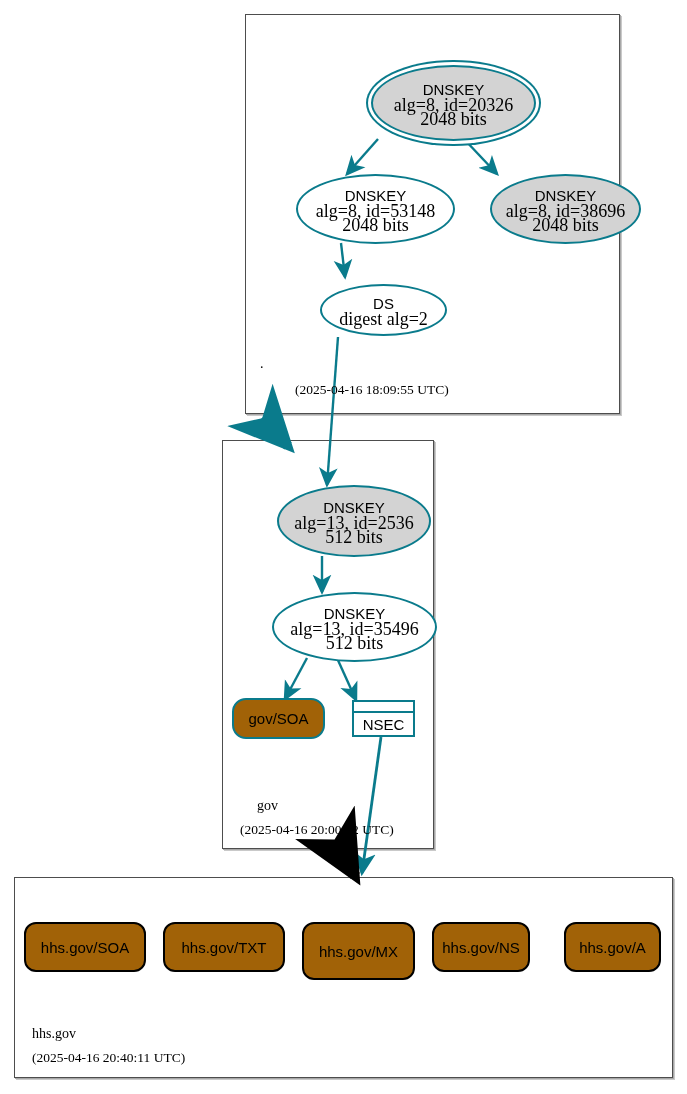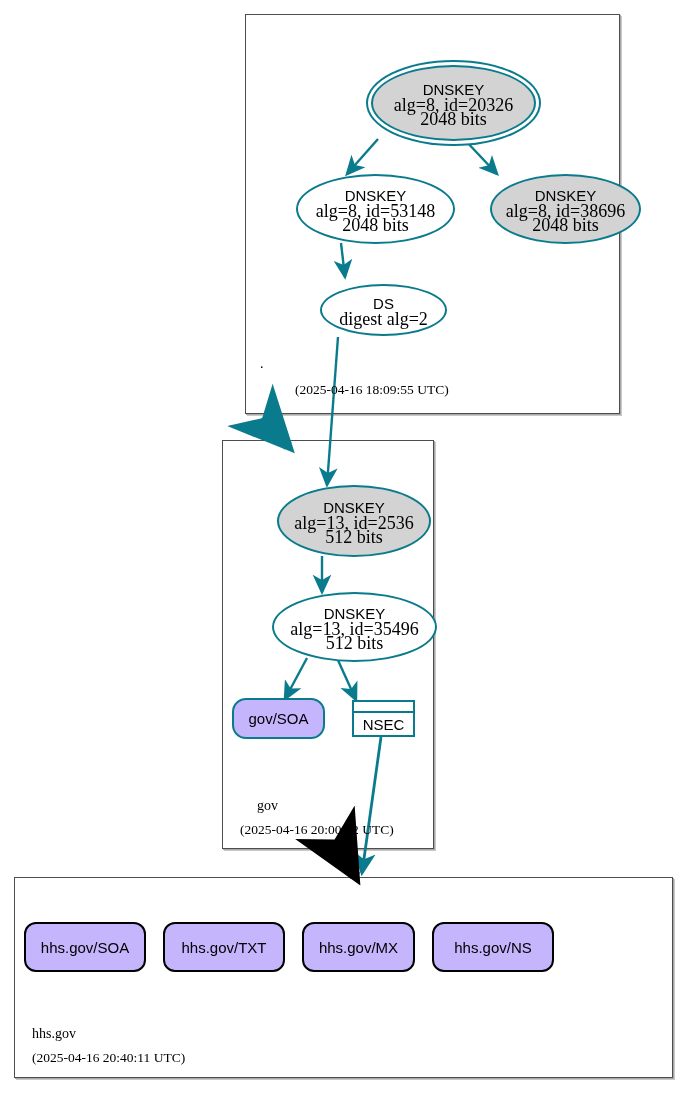--- a/index.html
+++ b/index.html
@@ -76,21 +76,21 @@
     font-family: "Liberation Serif", "DejaVu Serif", serif;
     font-size: 18px;
     line-height: 14px;
   }
   .rrset-box {
     position: absolute;
     display: flex;
     align-items: center;
     justify-content: center;
     box-sizing: border-box;
-    background: #c4b5fd;
+    background: #a16207;
     border: 2px solid #0a7b8c;
     border-radius: 14px;
     font-family: "Liberation Sans", "DejaVu Sans", sans-serif;
     font-size: 15px;
     color: #000000;
   }
   .rrset-box.insecure {
     border: 2px solid #000000;
     border-radius: 12px;
   }
@@ -217,25 +217,28 @@
   <div class="zone-label zone-time" style="left:240px; top:822px;">(2025-04-16 20:00:12 UTC)</div>
 
   <div class="rrset-box insecure" style="left:24px; top:922px; width:122px; height:50px;">
     <span>hhs.gov/SOA</span>
   </div>
 
   <div class="rrset-box insecure" style="left:163px; top:922px; width:122px; height:50px;">
     <span>hhs.gov/TXT</span>
   </div>
 
-  <div class="rrset-box insecure" style="left:302px; top:922px; width:113px; height:50px;">
+  <div class="rrset-box insecure" style="left:302px; top:922px; width:113px; height:58px;">
     <span>hhs.gov/MX</span>
   </div>
 
-  <div class="rrset-box insecure" style="left:432px; top:922px; width:122px; height:50px;">
+  <div class="rrset-box insecure" style="left:432px; top:922px; width:98px; height:50px;">
     <span>hhs.gov/NS</span>
   </div>
 
+  <div class="rrset-box insecure" style="left:564px; top:922px; width:97px; height:50px;">
+    <span>hhs.gov/A</span>
+  </div>
 
   <div class="zone-label zone-name" style="left:32px; top:1026px;">hhs.gov</div>
   <div class="zone-label zone-time" style="left:32px; top:1050px;text-align:right;">(2025-04-16 20:40:11 UTC)</div>
 
 </div>
 
 </body></html>

